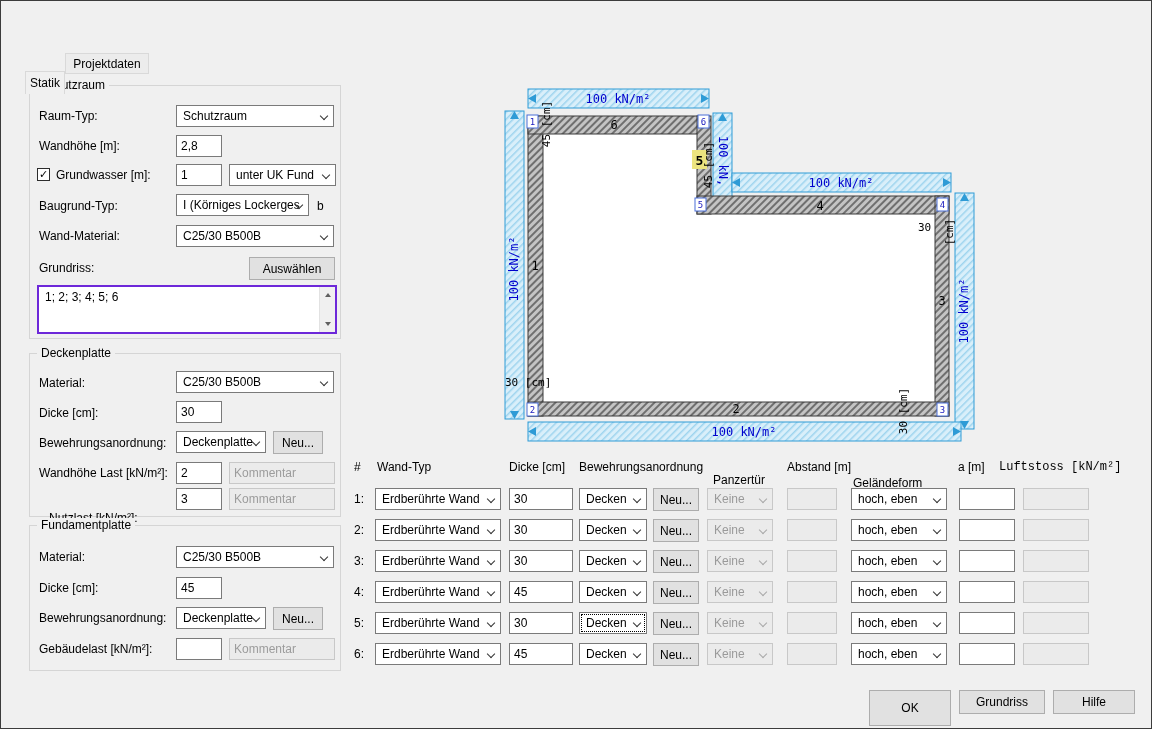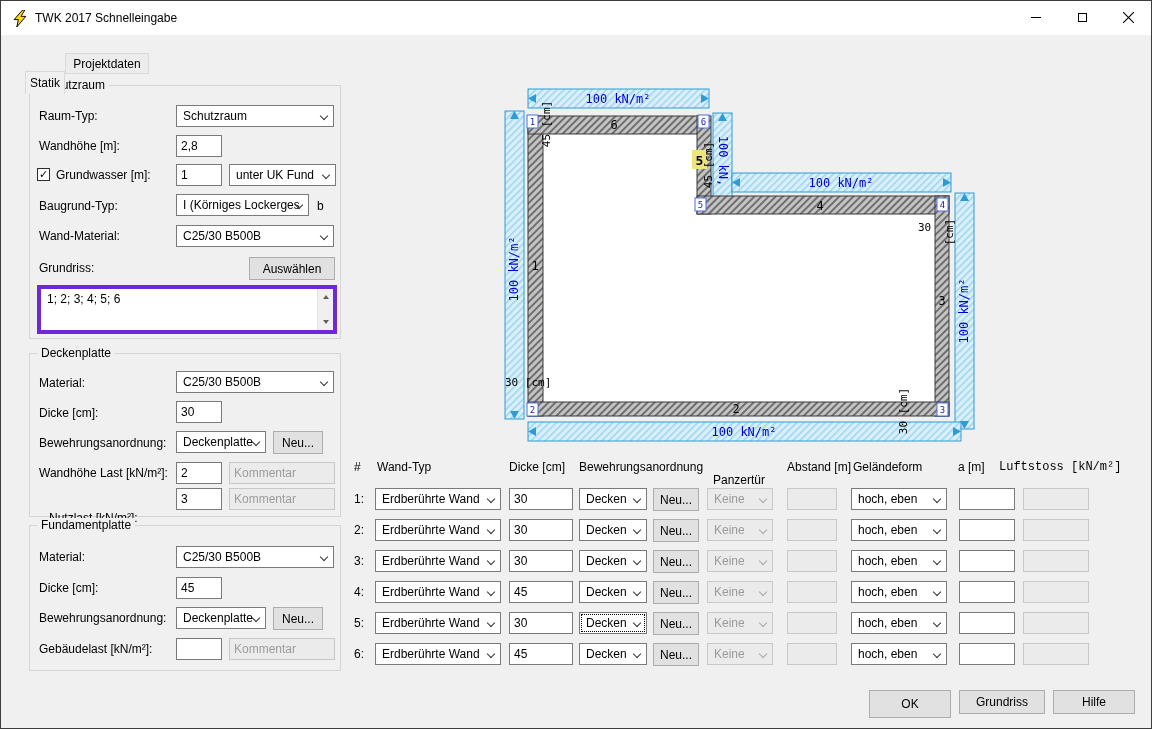--- a/index.html
+++ b/index.html
@@ -20,53 +20,36 @@
   .txt{position:absolute;height:22px;background:#fff;border:1px solid #7a7a7a;padding:2px 4px;font-family:inherit;font-size:12px;color:#000;}
   input.txt:disabled{background:#ebebeb;border-color:#c8c8c8;color:#9a9a9a;}
   input::placeholder{color:#9c9c9c;opacity:1;}
   .combo{position:absolute;height:22px;background:#fff;border:1px solid #7a7a7a;padding:3px 18px 0 6px;white-space:nowrap;overflow:hidden;}
   .combo .chev{position:absolute;right:6px;top:7px;width:6px;height:6px;border-right:1px solid #333;border-bottom:1px solid #333;transform:rotate(45deg);}
   .combo.dis{background:#ebebeb;border-color:#c8c8c8;color:#9a9a9a;}
   .combo.dis .chev{border-color:#a8a8a8;}
   .focus-dotted{outline:1px dotted #000;outline-offset:-3px;}
   .btn{position:absolute;height:23px;background:#e1e1e1;border:1px solid #adadad;font-family:inherit;font-size:12px;text-align:center;padding:0;}
   .cb{position:absolute;width:13px;height:13px;background:#fff;border:1px solid #2c2c2c;font-size:11px;line-height:11px;text-align:center;}
-  .mltxt{position:absolute;background:#fff;border:4px solid #6d28d9;}
+  .mltxt{position:absolute;background:#fff;border:2px solid #6d28d9;}
   .mltxt .content{position:absolute;left:6px;top:3px;white-space:pre;}
   .mltxt .sb{position:absolute;right:0;top:0;bottom:0;width:16px;background:#f0f0f0;border-left:1px solid #e2e2e2;}
   .sb-up{position:absolute;left:5px;top:6px;width:0;height:0;border-left:3px solid transparent;border-right:3px solid transparent;border-bottom:4px solid #606060;}
   .sb-dn{position:absolute;left:5px;bottom:6px;width:0;height:0;border-left:3px solid transparent;border-right:3px solid transparent;border-top:4px solid #606060;}
   .plan text{font-family:"DejaVu Sans Mono",monospace;}
   .load-label{fill:#0000cd;font-size:12px;}
   .node-label{fill:#2020c0;font-size:9px;}
   .wall-label{fill:#000;font-size:12px;}
   .dim{fill:#000;font-size:11px;}
 </style>
 </head>
 <body>
 
 <div class="win">
 
-  <div class="titlebar">
-    <svg class="app-icon" viewBox="0 0 16 16">
-      <path d="M10 0 L2 9 L6 9 L4.5 16 L13 6 L8.5 6 L12 0 Z" fill="#ffd800" stroke="#000" stroke-width="0.9"></path>
-    </svg>
-    <div class="title-text">TWK 2017 Schnelleingabe</div>
-    <div class="winbtn" style="right:92px;">
-        <div class="glyph-min"></div>
-      </div>
-    <div class="winbtn" style="right:46px;">
-        <div class="glyph-max"></div>
-      </div>
-    <div class="winbtn" style="right:0;">
-      <svg width="11" height="11" viewBox="0 0 10 10">
-          <path d="M0 0 L10 10 M10 0 L0 10" stroke="#000" stroke-width="1"></path>
-        </svg>
-    </div>
-  </div>
 
   <div class="tab active" style="left:24px;top:50px;width:40px;height:23px;margin-top:20px;">
       <span>Statik</span>
     </div>
   <div class="tab" style="left:64px;top:52px;width:84px;height:21px;">
       <span>Projektdaten</span>
     </div>
 
   <div class="grp" style="left:28px;top:84px;width:312px;height:254px;"></div>
   <div class="grp-legend" style="left:36px;top:77px;">Schutzraum</div>
@@ -217,21 +200,21 @@
     <text class="dim" x="917" y="230">30</text>
     <text class="dim" x="948" y="235" text-anchor="middle" transform="rotate(-90 948 231)">[cm]</text>
   </svg>
 
   <div class="lbl" style="left:353px;top:459px;">#</div>
   <div class="lbl" style="left:376px;top:459px;">Wand-Typ</div>
   <div class="lbl" style="left:508px;top:459px;">Dicke [cm]</div>
   <div class="lbl" style="left:578px;top:459px;">Bewehrungsanordnung</div>
   <div class="lbl" style="left:712px;top:472px;">Panzertür</div>
   <div class="lbl" style="left:786px;top:459px;">Abstand [m]</div>
-  <div class="lbl" style="left:852px;top:459px;text-align:center;">Geländeform</div>
+  <div class="lbl" style="left:852px;top:475px;text-align:center;">Geländeform</div>
   <div class="lbl" style="left:957px;top:459px;">a [m]</div>
   <div class="lbl" style="left:998px;top:459px;font-family:Liberation Mono, monospace;">Luftstoss [kN/m²]</div>
 
   <div class="lbl" style="left:353px;top:491px;">1:</div>
   <div class="combo" style="left:374px;top:487px;width:126px;"><span>Erdberührte Wand</span><span class="chev"></span></div>
   <input class="txt" style="left: 508px; top: 487px; width: 64px;" value="30">
   <div class="combo" style="left:578px;top:487px;width:68px;"><span>Decken</span><span class="chev"></span></div>
   <button class="btn" style="left:652px;top:487px;width:46px;">Neu...</button>
   <div class="combo dis" style="left:706px;top:487px;width:66px;"><span>Keine</span><span class="chev"></span></div>
   <input class="txt" disabled="" style="left: 786px; top: 487px; width: 50px;" value="">
@@ -287,17 +270,17 @@
   <div class="combo" style="left:374px;top:642px;width:126px;"><span>Erdberührte Wand</span><span class="chev"></span></div>
   <input class="txt" style="left: 508px; top: 642px; width: 64px;" value="45">
   <div class="combo" style="left:578px;top:642px;width:68px;"><span>Decken</span><span class="chev"></span></div>
   <button class="btn" style="left:652px;top:642px;width:46px;">Neu...</button>
   <div class="combo dis" style="left:706px;top:642px;width:66px;"><span>Keine</span><span class="chev"></span></div>
   <input class="txt" disabled="" style="left: 786px; top: 642px; width: 50px;" value="">
   <div class="combo" style="left:850px;top:642px;width:96px;"><span>hoch, eben</span><span class="chev"></span></div>
   <input class="txt" style="left: 958px; top: 642px; width: 56px;" value="">
   <input class="txt" disabled="" style="left: 1022px; top: 642px; width: 66px;" value="">
 
-  <button class="btn" style="left:868px;top:689px;width:82px;height:28px;">OK</button>
+  <button class="btn" style="left:868px;top:689px;width:82px;height:36px;">OK</button>
   <button class="btn" style="left:958px;top:689px;width:86px;height:24px;">Grundriss</button>
   <button class="btn" style="left:1052px;top:689px;width:82px;height:24px;">Hilfe</button>
 
 </div>
 
 </body></html>

